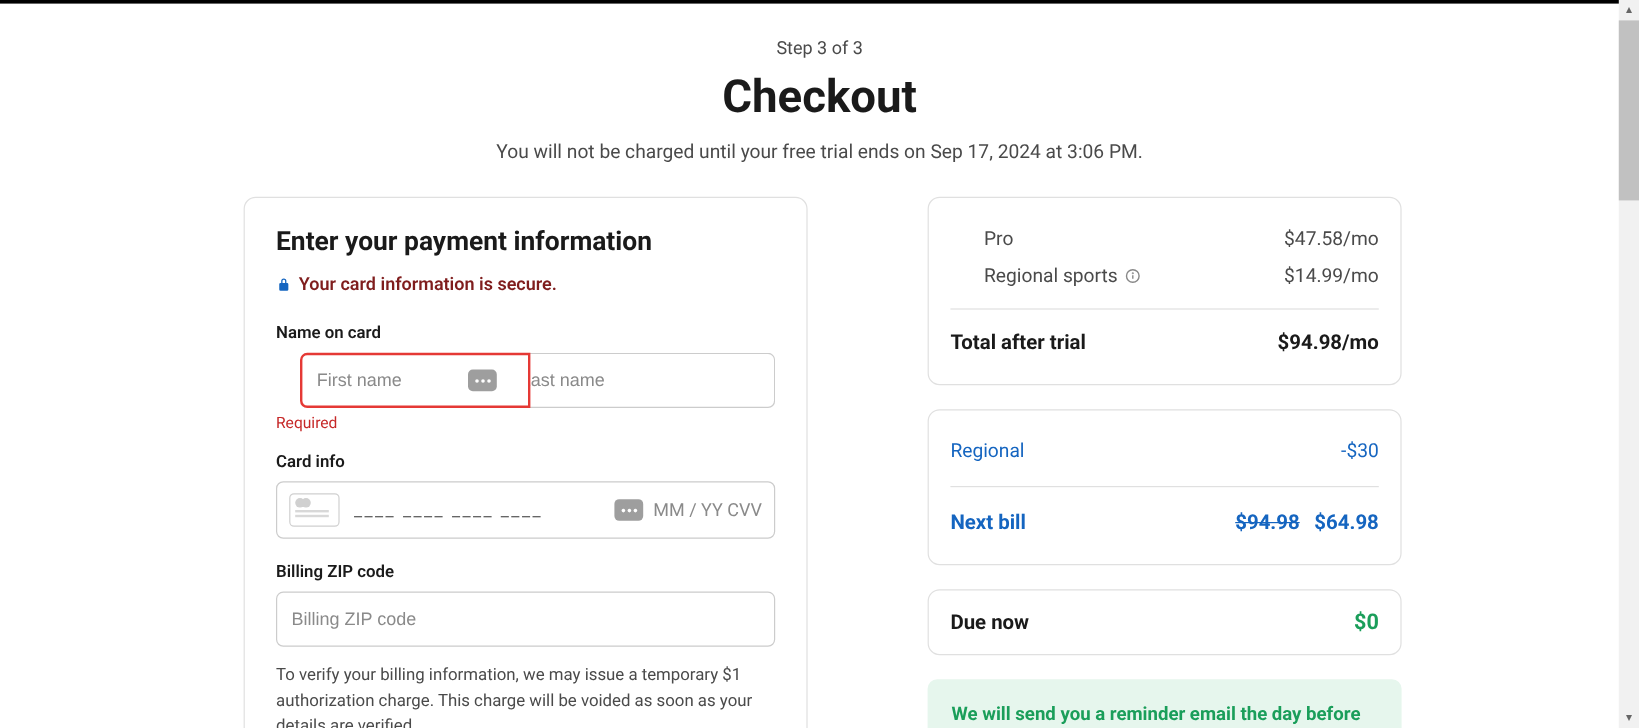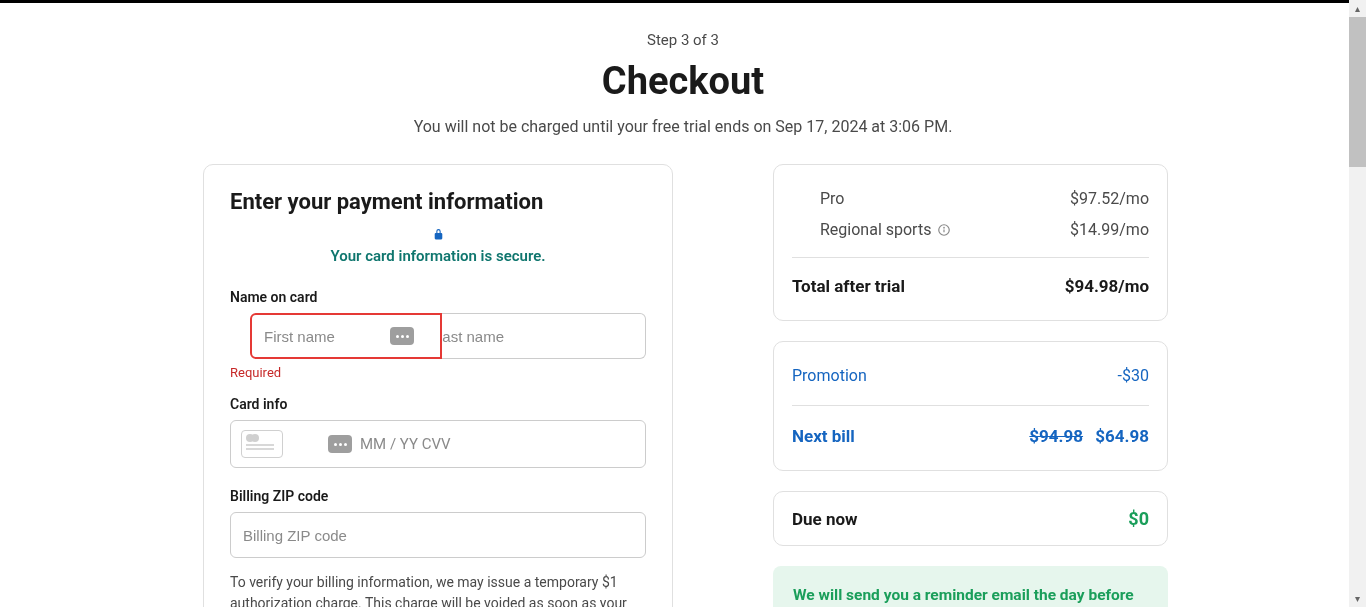--- a/index.html
+++ b/index.html
@@ -64,22 +64,21 @@
 .payment-heading {
   font-size: 22px;
   font-weight: 700;
   margin-bottom: 14px;
 }
 .secure-line {
   display: flex;
   align-items: center;
   gap: 6px;
   margin-bottom: 24px;
-  color: #0f766e;
-  flex-direction: column;
+  color: #7f1d1d;
 }
 .secure-line .lock-icon svg {
   width: 13px;
   height: 13px;
   display: block;
 }
 .secure-text {
   font-size: 15px;
   font-weight: 600;
 }
@@ -383,20 +382,21 @@
           <div class="card-icon">
             <div class="circles">
                 <div class="c1"></div>
                 <div class="c2"></div>
               </div>
             <div class="lines">
                 <div class="line"></div>
                 <div class="line"></div>
               </div>
           </div>
+          <div class="card-number-slots">____  ____  ____  ____</div>
           <div class="card-right">
             <div class="pw-ext-icon2">
                 <span></span>
                 <span></span>
                 <span></span>
               </div>
             <div class="exp-cvv">MM / YY CVV</div>
           </div>
         </div>
 
@@ -406,21 +406,21 @@
         <div class="billing-note">To verify your billing information, we may issue a temporary $1 authorization charge. This charge will be voided as soon as your details are verified.</div>
       </div>
     </div>
 
     <div class="right-col">
       <div class="summary-card">
         <div class="summary-row muted">
           <div class="summary-left">
             <span>Pro</span>
           </div>
-          <span>$97.52/mo</span>
+          <span>$47.58/mo</span>
         </div>
         <div class="summary-row muted">
           <div class="summary-left">
             <span>Regional sports</span>
             <span class="info-icon">
               <svg viewBox="0 0 24 24" fill="none" stroke="#888" stroke-width="2">
                   <circle cx="12" cy="12" r="9"></circle>
                   <line x1="12" y1="11" x2="12" y2="16"></line>
                   <circle cx="12" cy="8" r="0.5" fill="#888"></circle>
                 </svg>
@@ -430,21 +430,21 @@
         </div>
         <hr class="summary-divider">
         <div class="summary-row total">
           <span>Total after trial</span>
           <span>$94.98/mo</span>
         </div>
       </div>
 
       <div class="promo-card">
         <div class="promo-row promo-blue">
-          <span>Promotion</span>
+          <span>Regional</span>
           <span>-$30</span>
         </div>
         <hr class="promo-divider">
         <div class="promo-row promo-blue promo-bold">
           <span>Next bill</span>
           <span>
             <span class="promo-strike">$94.98</span>
             <span>$64.98</span>
           </span>
         </div>

